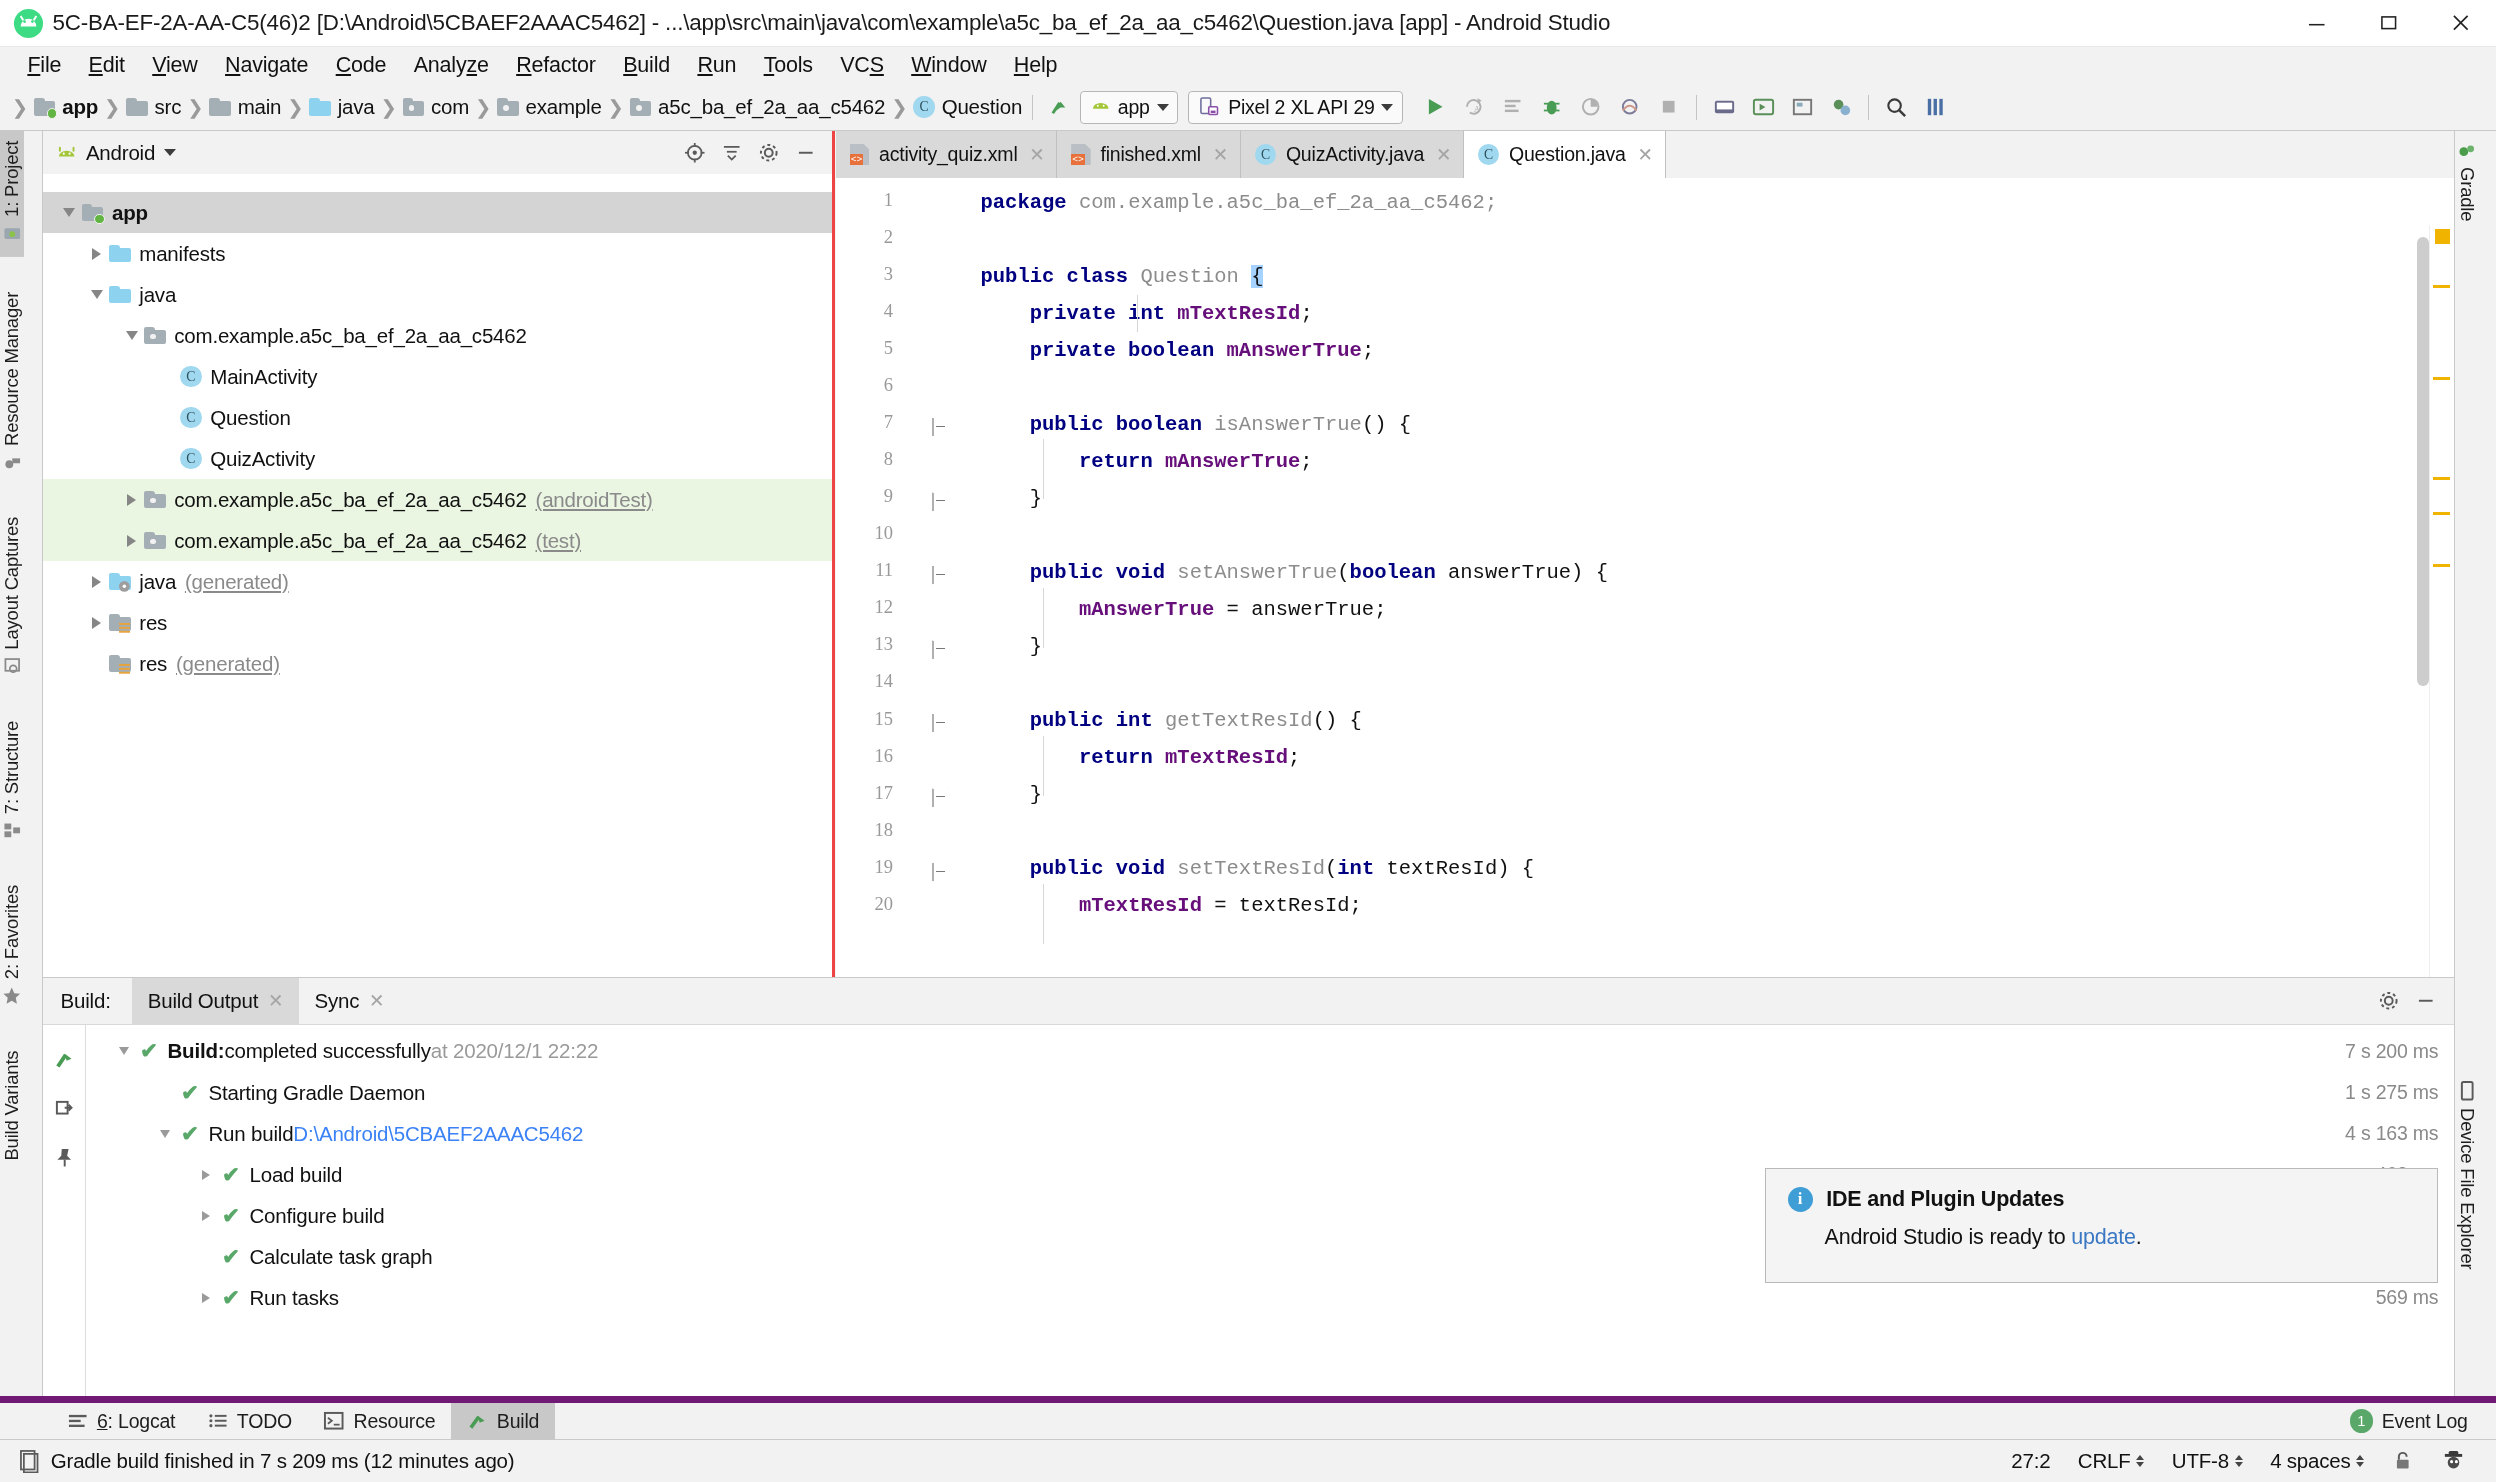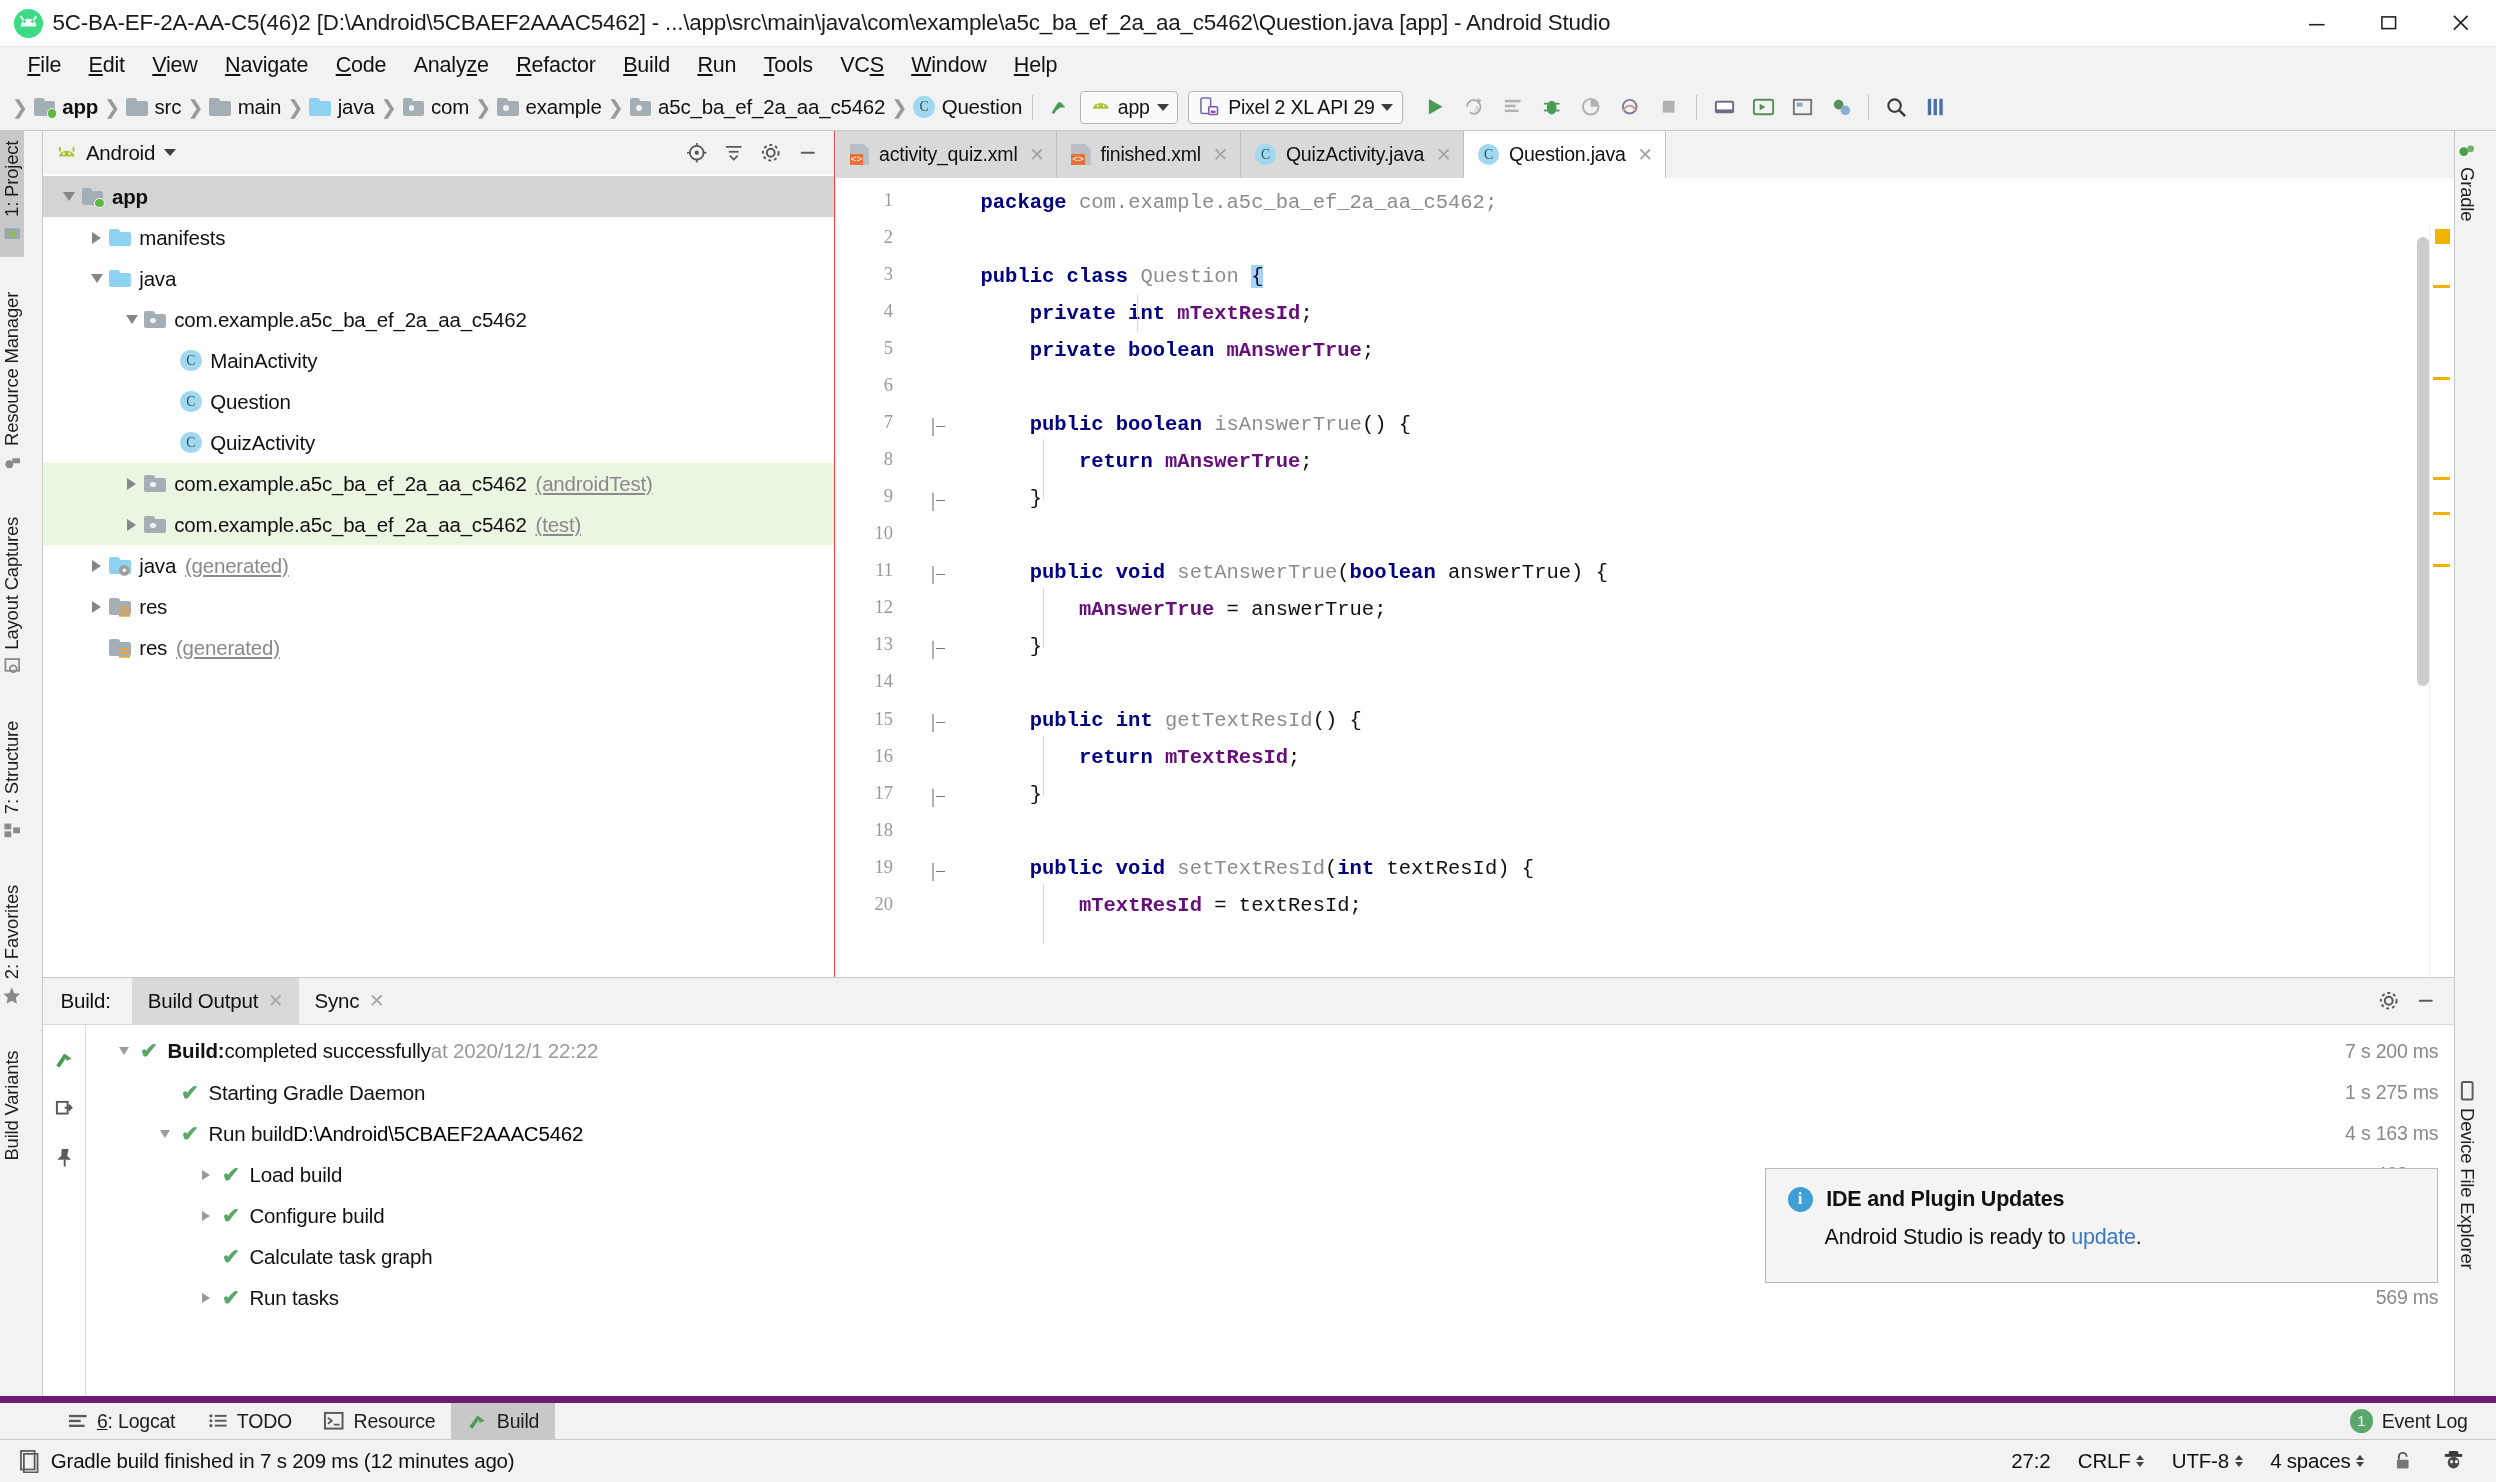--- a/index.html
+++ b/index.html
@@ -98,22 +98,22 @@
     writing-mode: vertical-rl; font-size:18.5px; color:#1d1d1d;
     padding:9.8px 1px; display:flex; align-items:center; gap:6.8px;
     white-space:nowrap; letter-spacing:-0.2px;
   }
   .vbtn.rot180 { writing-mode: vertical-rl; transform: rotate(180deg); }
   .vbtn.active { background:#c8c8c8; }
 
   
   #project-panel {
     position:absolute; left:43px; top:0; width:792px; bottom:0;
-    background:#ffffff; border-right:1px solid #ef4444;
-    display:flex; flex-direction:column;
+    background:#ffffff; border-right:3px solid #ef4444;
+    display:flex; flex-direction:column;gap:16px;
   }
   #proj-header {
     height:43px; background:#f2f2f2; display:flex; align-items:center;
     padding:0 7.8px 0 11.7px; flex:0 0 auto;
   }
   #proj-header .ph-title { font-size:20.5px; color:#111; margin-left:7.8px; letter-spacing:-0.2px;}
   #proj-header .ph-spacer { flex:1 1 auto; }
   .ph-btn { width:37px;height:37px;display:flex;align-items:center;justify-content:center;border-radius:2.9px;}
   #proj-tree { flex:1 1 auto; overflow:hidden; position:relative; padding-top:2px; }
   .trow {
@@ -866,21 +866,21 @@
             <span class="chk" style="margin: 0px 9.8px 0px 3.9px;">✔</span>
             <span>Starting Gradle Daemon</span>
             <span class="btime">1 s 275 ms</span>
           </div>
           <div class="brow" style="position: absolute; left: 0px; right: 0px; top: 88px; height: 41px; padding-left: 66px;">
             <span style="width: 25px; display: flex; align-items: center; justify-content: center; flex: 0 0 auto;">
               <i class="bar-d"></i>
             </span>
             <span class="chk" style="margin: 0px 9.8px 0px 3.9px;">✔</span>
             <span>Run build</span>
-            <span style="color: #000000;"> D:\Android\5CBAEF2AAAC5462</span>
+            <span style="color: #3b82f6;"> D:\Android\5CBAEF2AAAC5462</span>
             <span class="btime">4 s 163 ms</span>
           </div>
           <div class="brow" style="position: absolute; left: 0px; right: 0px; top: 129px; height: 41px; padding-left: 107px;">
             <span style="width: 25px; display: flex; align-items: center; justify-content: center; flex: 0 0 auto;">
               <i class="bar-r"></i>
             </span>
             <span class="chk" style="margin: 0px 9.8px 0px 3.9px;">✔</span>
             <span>Load build</span>
             <span class="btime">468 ms</span>
           </div>

